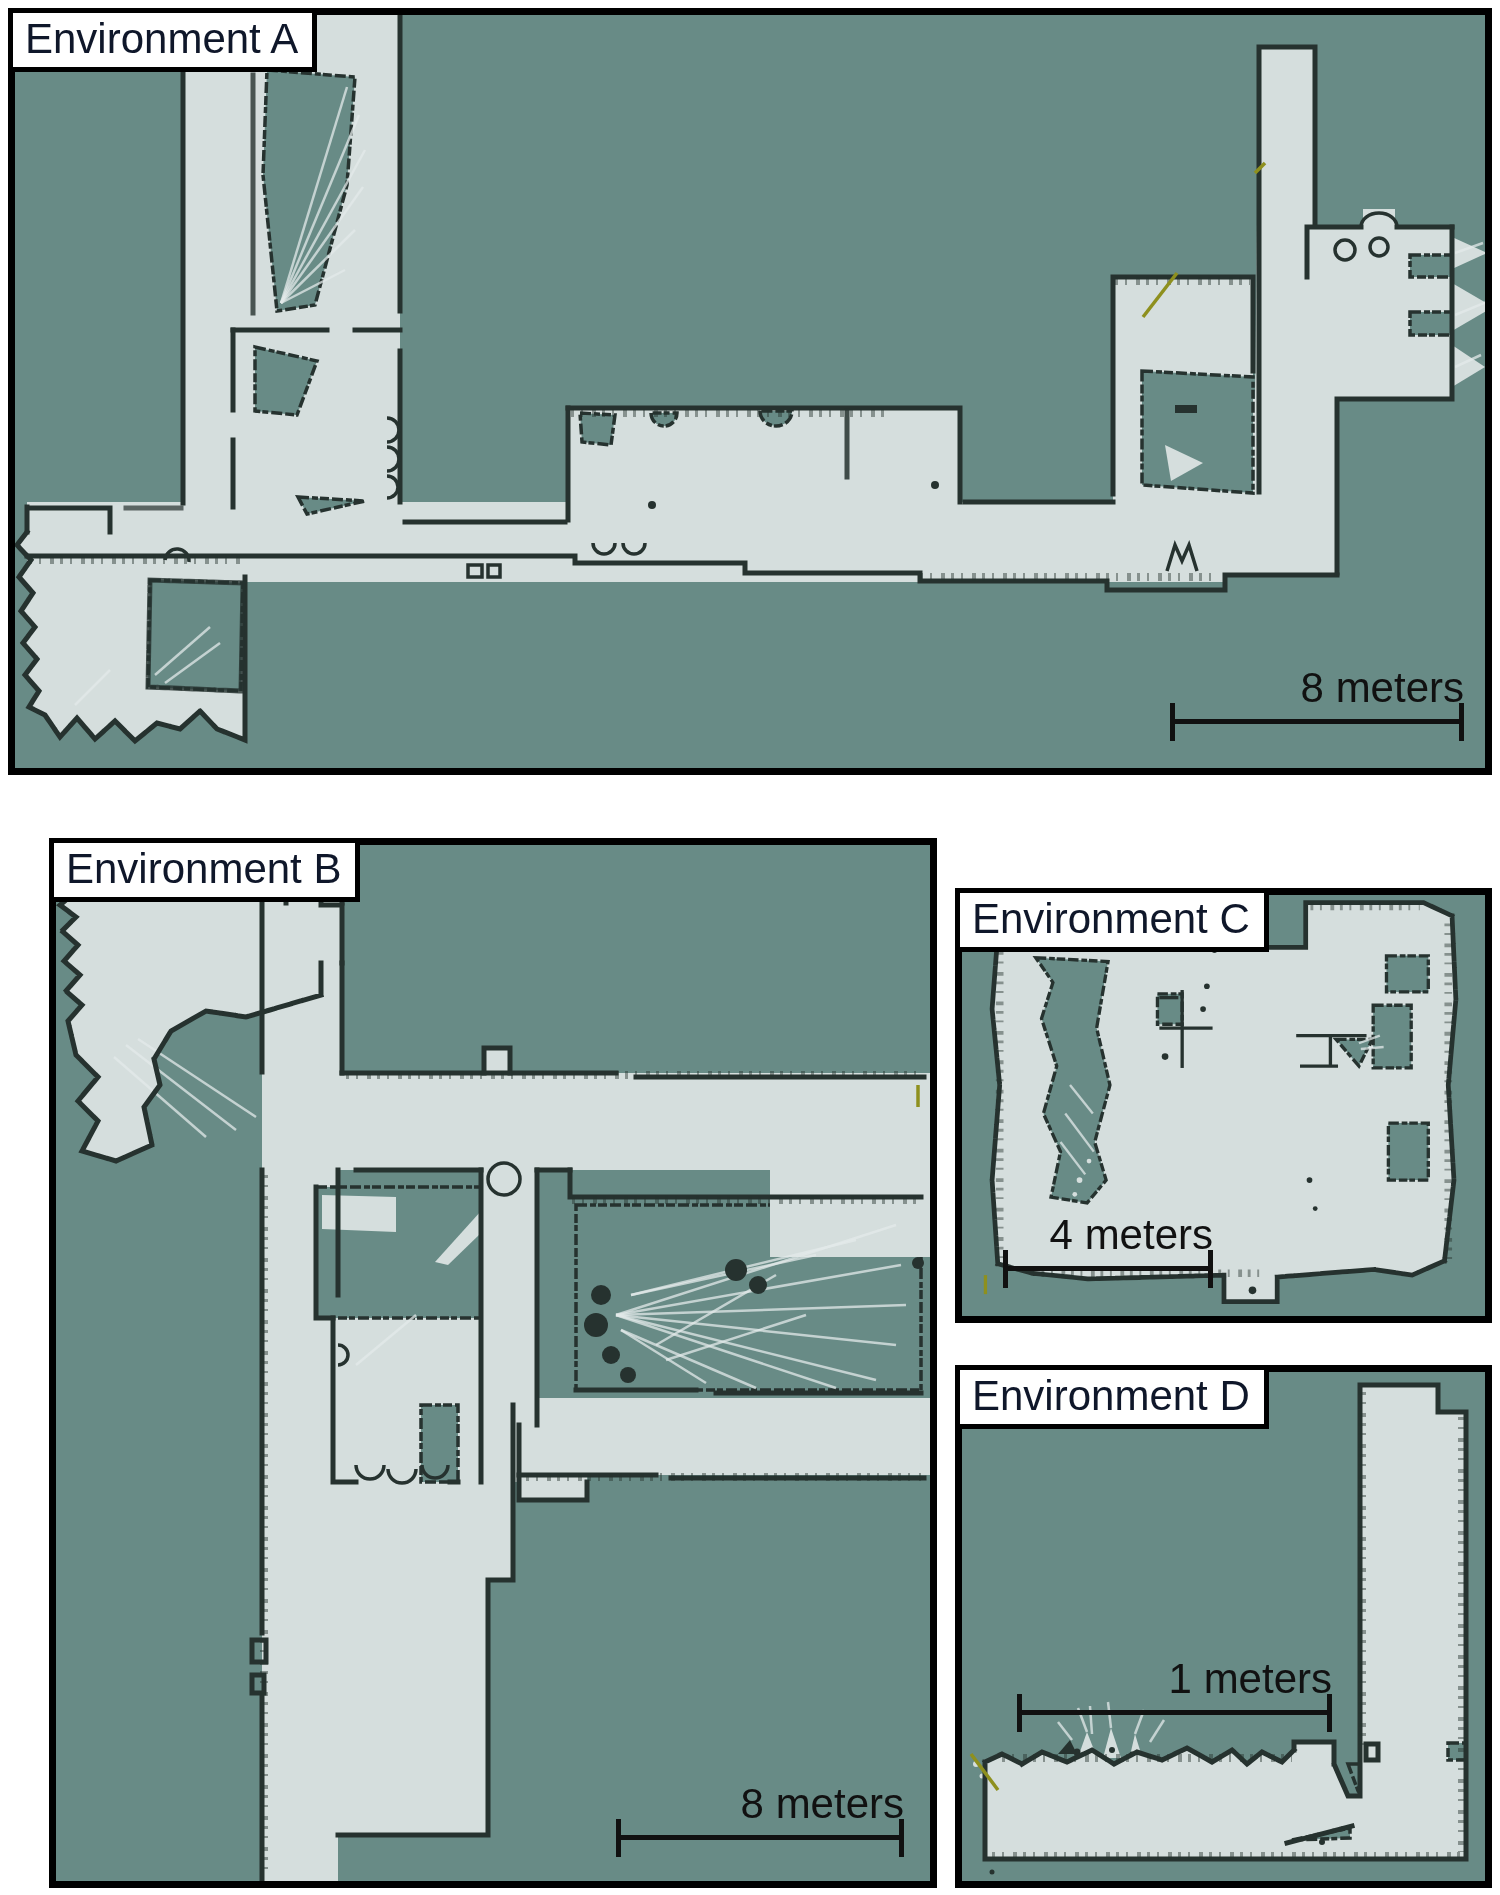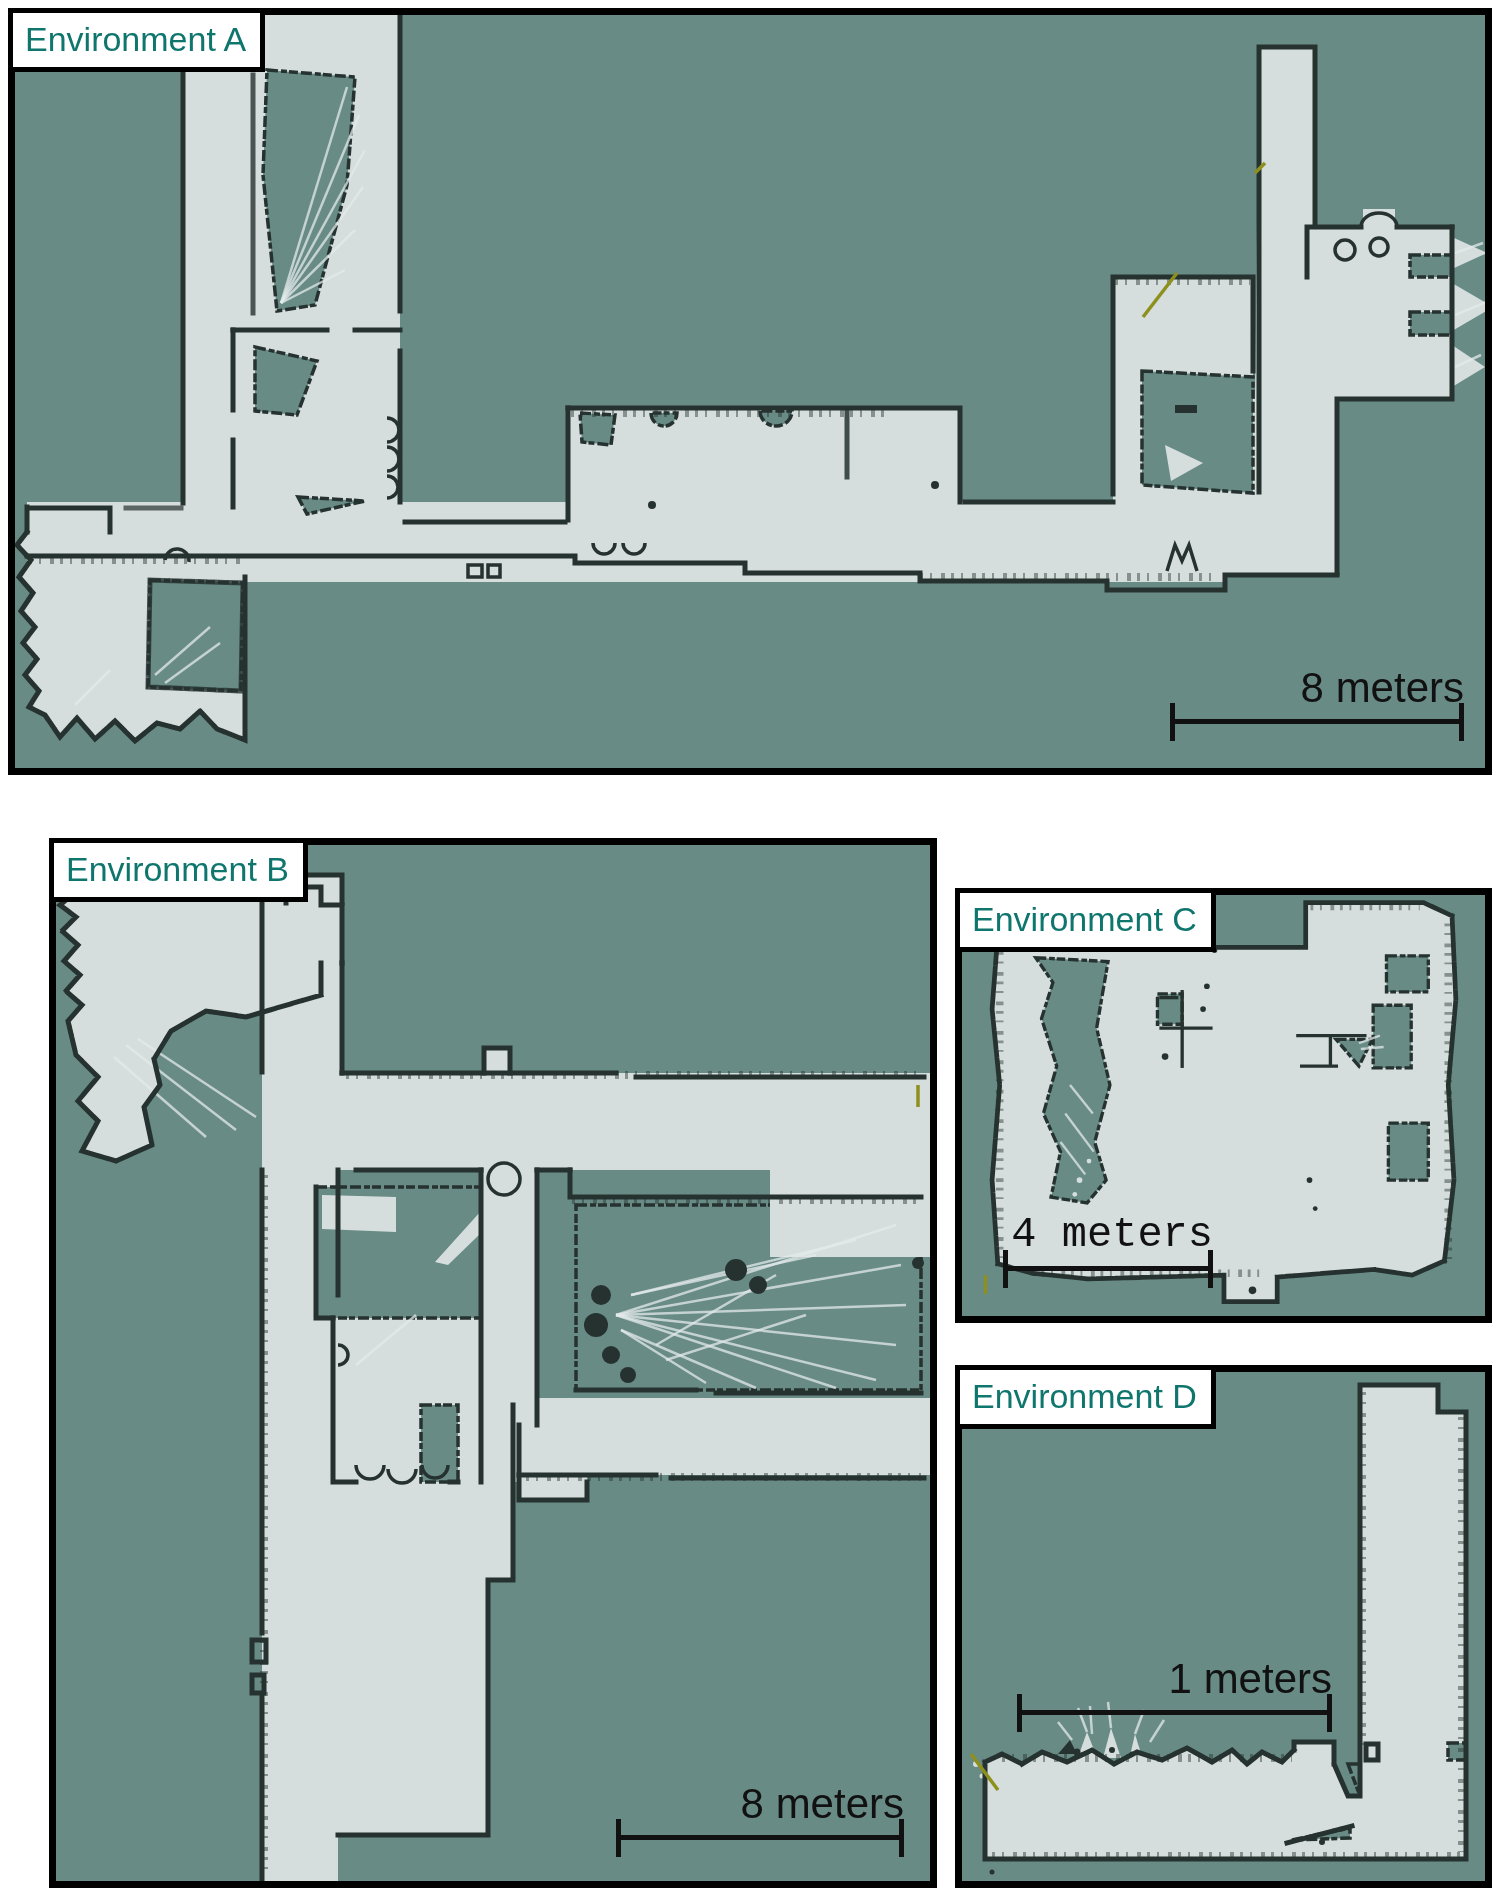--- a/index.html
+++ b/index.html
@@ -1,20 +1,20 @@
 <!DOCTYPE html>
 <html><head>
 <meta charset="utf-8">
 <style>
   html,body{margin:0;padding:0;background:#ffffff;width:1500px;height:1895px;
     font-family:"Liberation Sans",sans-serif;overflow:hidden;}
   .panel{position:absolute;border:7px solid #000;background:#688b86;box-sizing:border-box;}
   .panel svg{position:absolute;left:0;top:0;width:100%;height:100%;display:block;}
   .plabel{position:absolute;top:-7px;left:-7px;background:#fff;border:5px solid #000;
-    padding:1px 14px 3px 12px;font-size:34px;line-height:50px;color:#0f766e;
+    padding:1px 14px 3px 12px;font-size:42px;line-height:50px;color:#0f172a;
     white-space:nowrap;z-index:3;letter-spacing:0px;}
   .sbar-wrap{position:absolute;z-index:3;text-align:right;}
   .sbar-text{font-size:42px;line-height:46px;color:#111;margin-bottom:8px;white-space:nowrap;}
   .sbar{height:5px;background:#111;position:relative;}
   .sbar::before,.sbar::after{content:"";position:absolute;width:5px;height:38px;background:#111;top:-16px;}
   .sbar::before{left:0;}
   .sbar::after{right:0;}
   
   .fs{fill:#d5dedd;stroke:none;}
   .isl{fill:#688b86;stroke:#26322f;stroke-width:3.5;stroke-dasharray:11 3 6 2 9 3;}
@@ -263,21 +263,21 @@
       <circle class="dot" cx="358" cy="330" r="2.5"></circle>
       <circle class="dot" cx="252" cy="58" r="3"></circle>
     </g>
     <g>
       <path class="yellow" d="M11,400 V420"></path>
     </g>
   </svg>
   <div class="plabel">
     <span>Environment C</span>
   </div>
-  <div class="sbar-wrap" style="left:41px;top:317px;width:210px;font-family:Liberation Mono, monospace;">
+  <div class="sbar-wrap" style="left:41px;top:317px;width:210px;">
     <div class="sbar-text">4 meters</div>
     <div class="sbar"></div>
   </div>
 </div>
 
 <div class="panel" style="left:955px;top:1365px;width:537px;height:523px;padding-left:42px;">
   <svg viewBox="0 0 523 509">
     <g>
       <path class="fs" d="M398,13 V424 H386 L372,392 V370 H332 V378 L320,390 L300,380 L285,392 L270,378 L250,390 L225,376 L200,388 L175,380 L152,392 L130,378 L105,390 L80,380 L60,392 L40,382 L23,390 V487 H504 V40 H476 V13 Z"></path>
       <path class="fs" d="M115,388 L125,360 L136,388 Z"></path>

